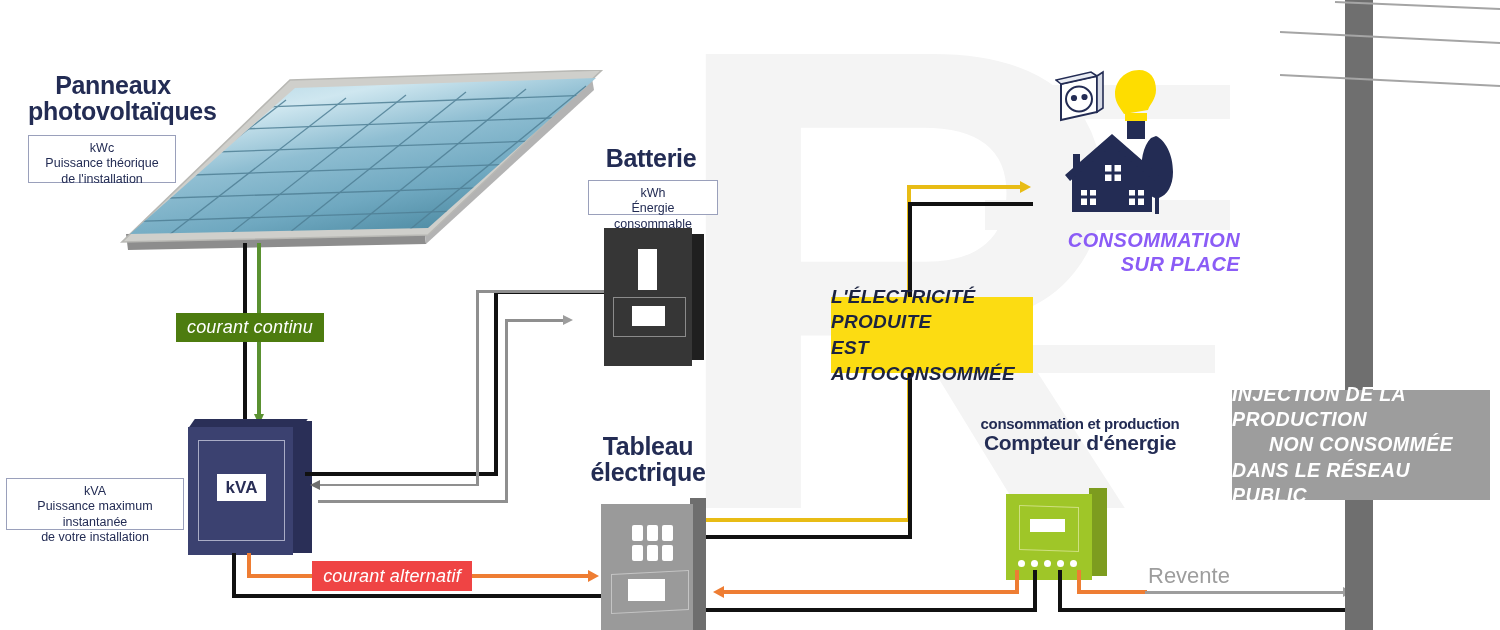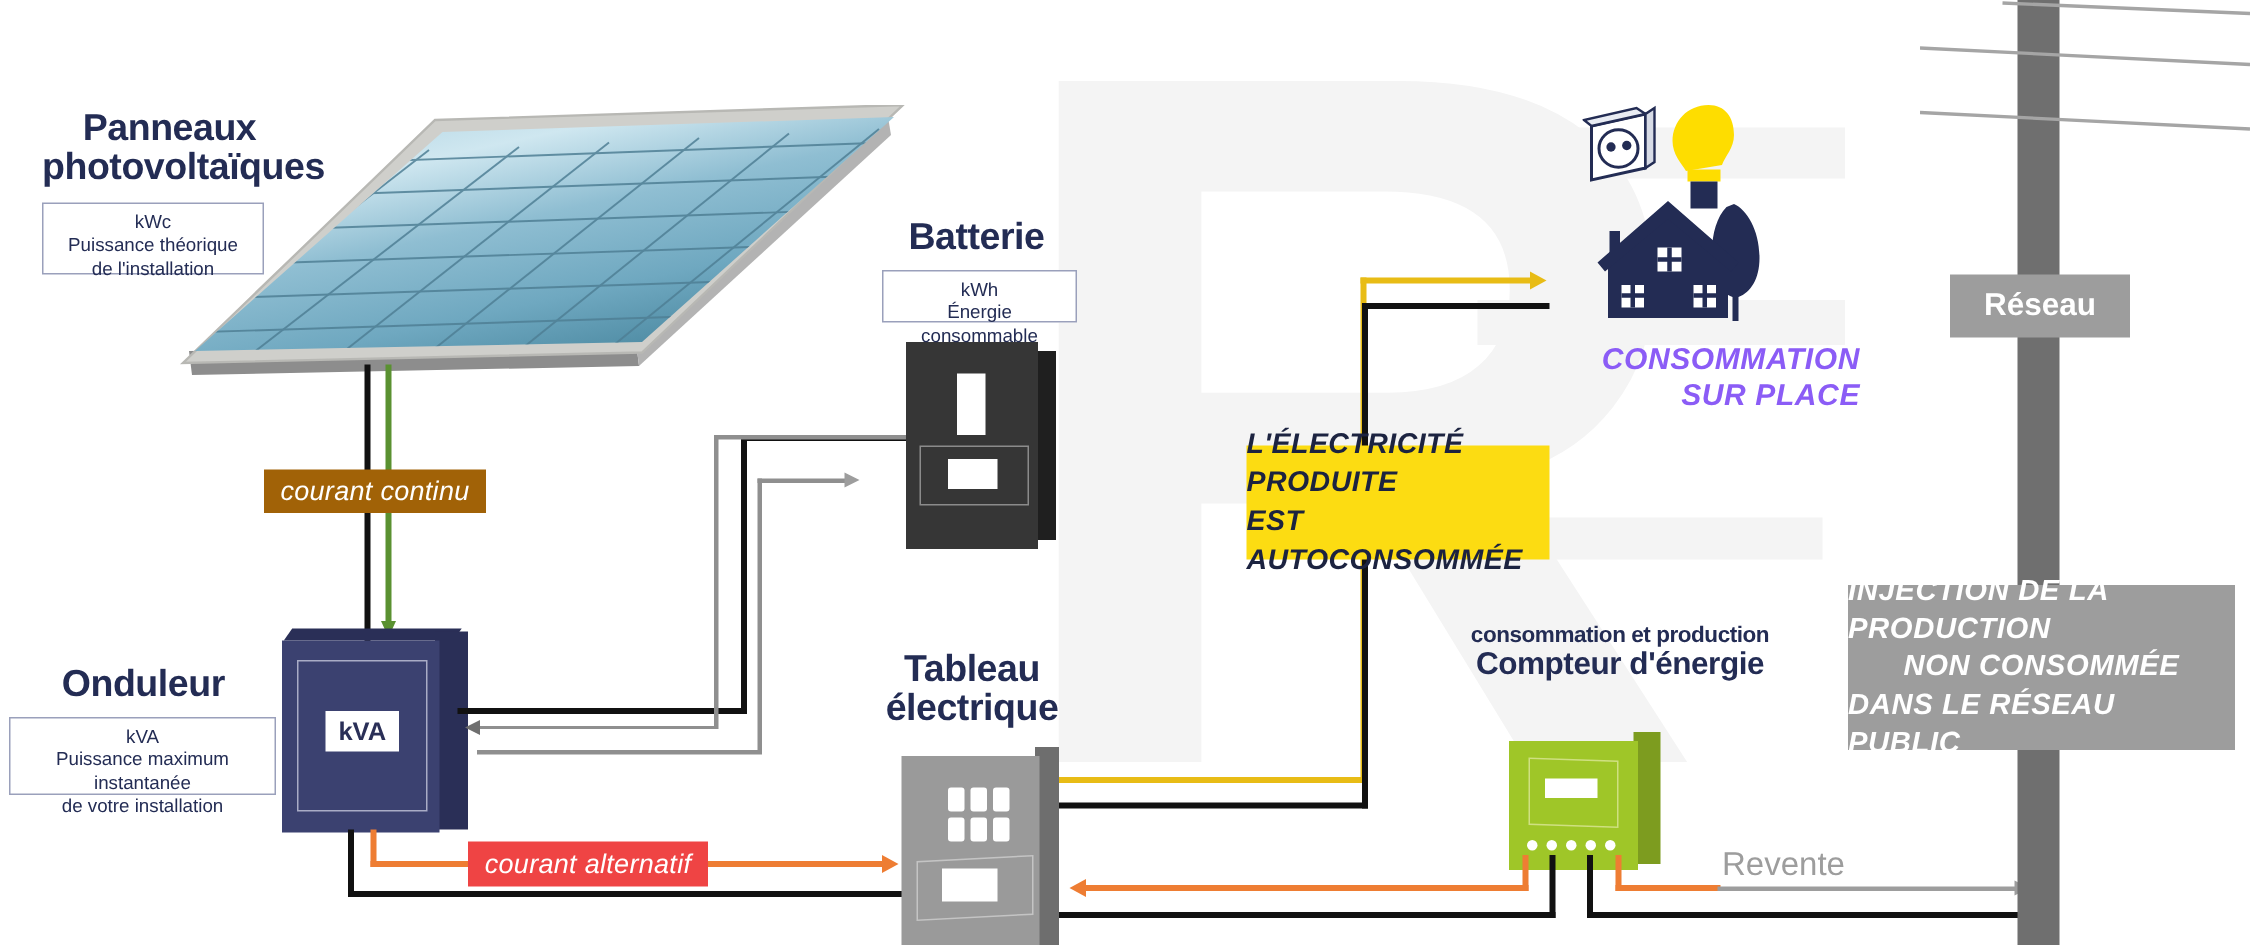--- a/index.html
+++ b/index.html
@@ -33,21 +33,21 @@
   .arw-d-grn{border-left:5.5px solid transparent;border-right:5.5px solid transparent;border-top:11px solid #5a9131;}
   .arw-r-org{border-top:6px solid transparent;border-bottom:6px solid transparent;border-left:11px solid #ee7d33;}
   .arw-l-org{border-top:6px solid transparent;border-bottom:6px solid transparent;border-right:11px solid #ee7d33;}
   .arw-r-yel{border-top:6px solid transparent;border-bottom:6px solid transparent;border-left:11px solid #e8bc15;}
   .arw-r-gry{border-top:5px solid transparent;border-bottom:5px solid transparent;border-left:10px solid #9d9d9d;}
   .arw-l-gry{border-top:5px solid transparent;border-bottom:5px solid transparent;border-right:10px solid #6f6f6f;}
 
   
   .wirelabel{position:absolute;color:#ffffff;font-style:italic;font-size:18px;
              display:flex;align-items:center;justify-content:center;box-sizing:border-box;letter-spacing:0.2px;}
-  .lbl-green{background:#a16207;}
+  .lbl-green{background:#4d7c0f;}
   .lbl-orange{background:#ef4444;}
 
   
   .callout-yellow{position:absolute;background:#fcdc12;color:#1c2340;font-style:italic;font-weight:bold;
                   font-size:19px;display:flex;flex-direction:column;align-items:center;justify-content:center;
                   line-height:1.35;letter-spacing:0.3px;}
   .callout-gray{position:absolute;background:#9d9d9d;color:#ffffff;font-style:italic;font-weight:bold;
                 font-size:19.5px;display:flex;flex-direction:column;align-items:center;justify-content:center;
                 line-height:1.3;letter-spacing:0.4px;}
   .reseau-box{position:absolute;background:#9d9d9d;color:#ffffff;font-weight:bold;font-size:21px;
@@ -157,23 +157,20 @@
   </div>
 
   <div class="inv-top" style="left:192px;top:419px;width:113px;height:8px;transform:skewX(-35deg);"></div>
   <div class="inv-side" style="left:290px;top:421px;width:22px;height:132px;"></div>
   <div class="inv-face" style="left:188px;top:427px;width:105px;height:128px;"></div>
   <div class="inv-frame" style="left:198px;top:440px;width:85px;height:99px;"></div>
   <div class="inv-tag" style="left:217px;top:474px;width:49px;height:27px;">
     <span>kVA</span>
   </div>
 
-  <div class="title t-big abs" style="left:8px;top:443px;width:175px;">
-    <span>Onduleur</span>
-  </div>
   <div class="infobox abs" style="left:6px;top:478px;width:178px;height:52px;">
     <div>kVA</div>
     <div>Puissance maximum instantanée</div>
     <div>de votre installation</div>
   </div>
 
   <div class="w w-blk" style="left:305px;top:472px;width:193px;height:4px;"></div>
   <div class="w w-blk" style="left:494px;top:290px;width:4px;height:186px;"></div>
   <div class="w w-blk" style="left:494px;top:290px;width:112px;height:4px;"></div>
 
@@ -319,23 +316,20 @@
 
   <div class="revente" style="left:1148px;top:563px;">Revente</div>
 
   <div class="pole" style="left:1345px;top:0px;width:28px;height:630px;"></div>
   <svg class="abs" style="left:1280px;top:0px;" width="220" height="100">
     <line x1="55" y1="2" x2="220" y2="9" stroke="#a5a5a5" stroke-width="2.2"></line>
     <line x1="0" y1="32" x2="220" y2="43" stroke="#a5a5a5" stroke-width="2.2"></line>
     <line x1="0" y1="75" x2="220" y2="86" stroke="#a5a5a5" stroke-width="2.2"></line>
   </svg>
 
-  <div class="reseau-box" style="left:1300px;top:183px;width:120px;height:42px;">
-    <span>Réseau</span>
-  </div>
 
   <div class="callout-gray" style="left:1232px;top:390px;width:258px;height:110px;">
     <span>INJECTION DE LA PRODUCTION</span>
     <span>NON CONSOMMÉE</span>
     <span>DANS LE RÉSEAU PUBLIC</span>
   </div>
 
 </div>
 
 </body></html>

